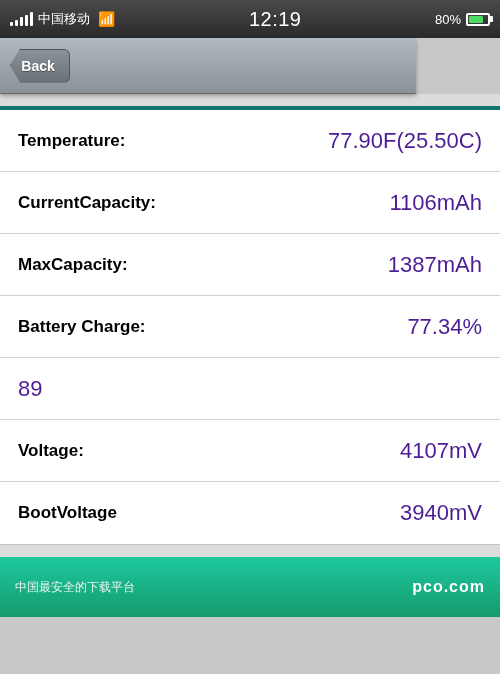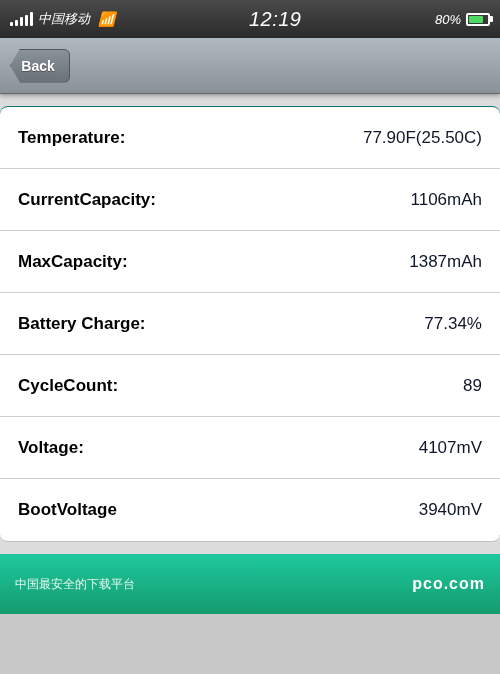--- a/index.html
+++ b/index.html
@@ -16,21 +16,20 @@
     .status-bar {
       width: 500px;
       height: 38px;
       background: linear-gradient(to bottom, #4a4a4a, #2a2a2a);
       display: flex;
       align-items: center;
       justify-content: space-between;
       padding: 8px 10px;
       color: white;
       font-size: 13px;
-      font-style: italic;
     }
     .status-left {
       display: flex;
       align-items: center;
       gap: 5px;
     }
     .signal-bars {
       display: flex;
       align-items: flex-end;
       gap: 2px;
@@ -79,21 +78,21 @@
     }
     .battery-fill {
       background: #4cd964;
       height: 100%;
       width: 80%;
       border-radius: 1px;
     }
 
     
     .nav-bar {
-      width: 500px;
+      width: 416px;
       height: 56px;
       background: linear-gradient(to bottom, #b0b8c0, #8a9299);
       border-bottom: 1px solid #666;
       display: flex;
       align-items: center;
       justify-content: center;
       position: relative;
       box-shadow: 0 2px 4px rgba(0,0,0,0.3);
     }
     .back-button {
@@ -126,43 +125,42 @@
     
     .content {
       width: 500px;
       background: #dcdcdc;
       padding: 12px 0;
     }
 
     
     .info-table {
       background: white;
-      border-top: 1px solid #0f766e;
+      border-top: 4px solid #0f766e;
       border-bottom: 1px solid #c0c0c0;
-      border-radius: 8px;
     }
     .info-row {
       display: flex;
       align-items: center;
       justify-content: space-between;
       padding: 16px 18px;
       border-bottom: 1px solid #d0d0d0;
       min-height: 62px;
     }
     .info-row:last-child {
       border-bottom: none;
     }
     .row-label {
       font-size: 17px;
       font-weight: bold;
       color: #000;
     }
     .row-value {
-      font-size: 17px;
-      color: #0f172a;
+      font-size: 22px;
+      color: #4c1d95;
     }
 
     
     .watermark {
       width: 500px;
       height: 60px;
       background: linear-gradient(to bottom, rgba(0,200,150,0.85), rgba(0,150,100,0.9));
       display: flex;
       align-items: center;
       justify-content: space-between;
@@ -222,21 +220,20 @@
       </div>
       <div class="info-row">
         <span class="row-label">MaxCapacity:</span>
         <span class="row-value">1387mAh</span>
       </div>
       <div class="info-row">
         <span class="row-label">Battery Charge:</span>
         <span class="row-value">77.34%</span>
       </div>
       <div class="info-row">
-        <span class="row-label">CycleCount:</span>
         <span class="row-value">89</span>
       </div>
       <div class="info-row">
         <span class="row-label">Voltage:</span>
         <span class="row-value">4107mV</span>
       </div>
       <div class="info-row">
         <span class="row-label">BootVoltage</span>
         <span class="row-value">3940mV</span>
       </div>

